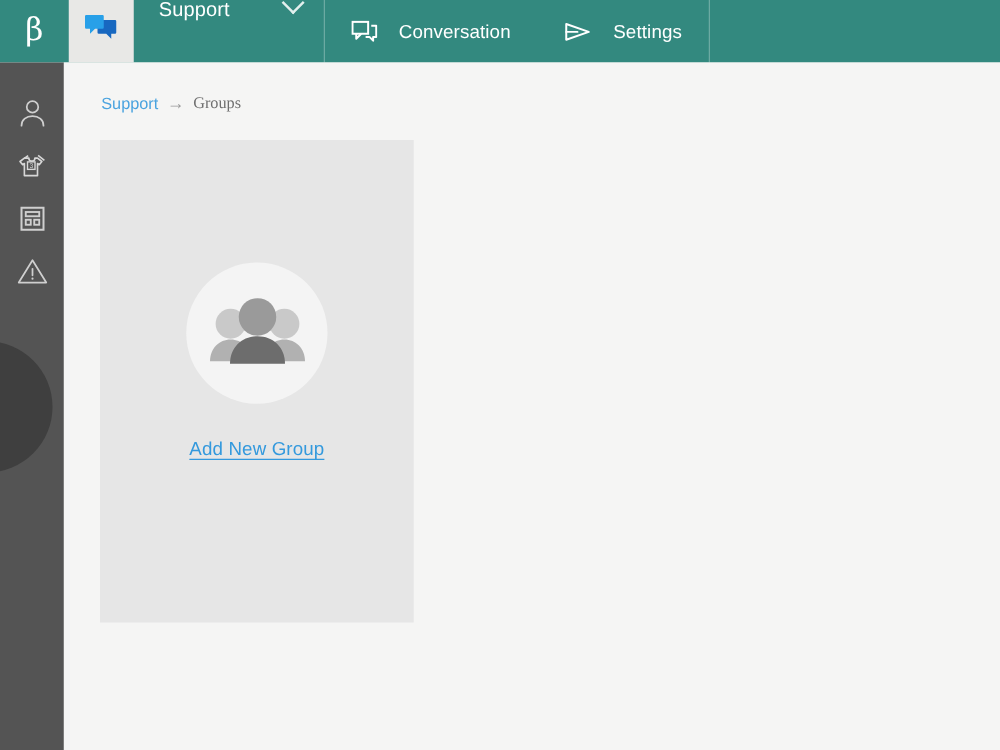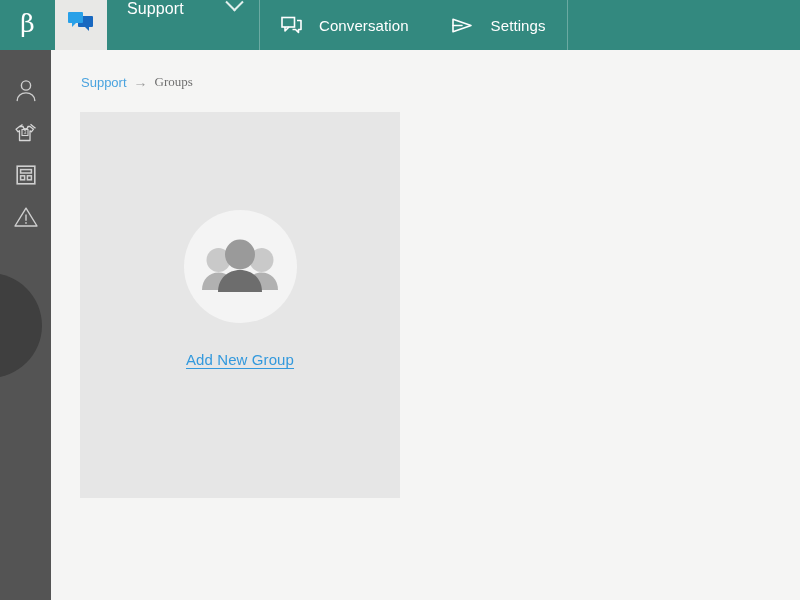--- a/index.html
+++ b/index.html
@@ -139,21 +139,21 @@
   .breadcrumb .crumb-link {
     color: #4aa3df;
     text-decoration: none;
   }
   .breadcrumb .arrow { color: #9a9a9a; font-size: 14px; }
   .breadcrumb .crumb-current { color: #6f6f6f; font-family: Liberation Serif, serif; }
 
   .group-card {
     position: absolute;
     left: 29px; top: 62px;
-    width: 320px; height: 386px;
+    width: 251px; height: 386px;
     background: #e6e6e6;
     display: flex;
     flex-direction: column;
     align-items: center;
     justify-content: flex-start;
   }
 
   .avatar-circle {
     margin-top: 98px;
     width: 113px; height: 113px;

